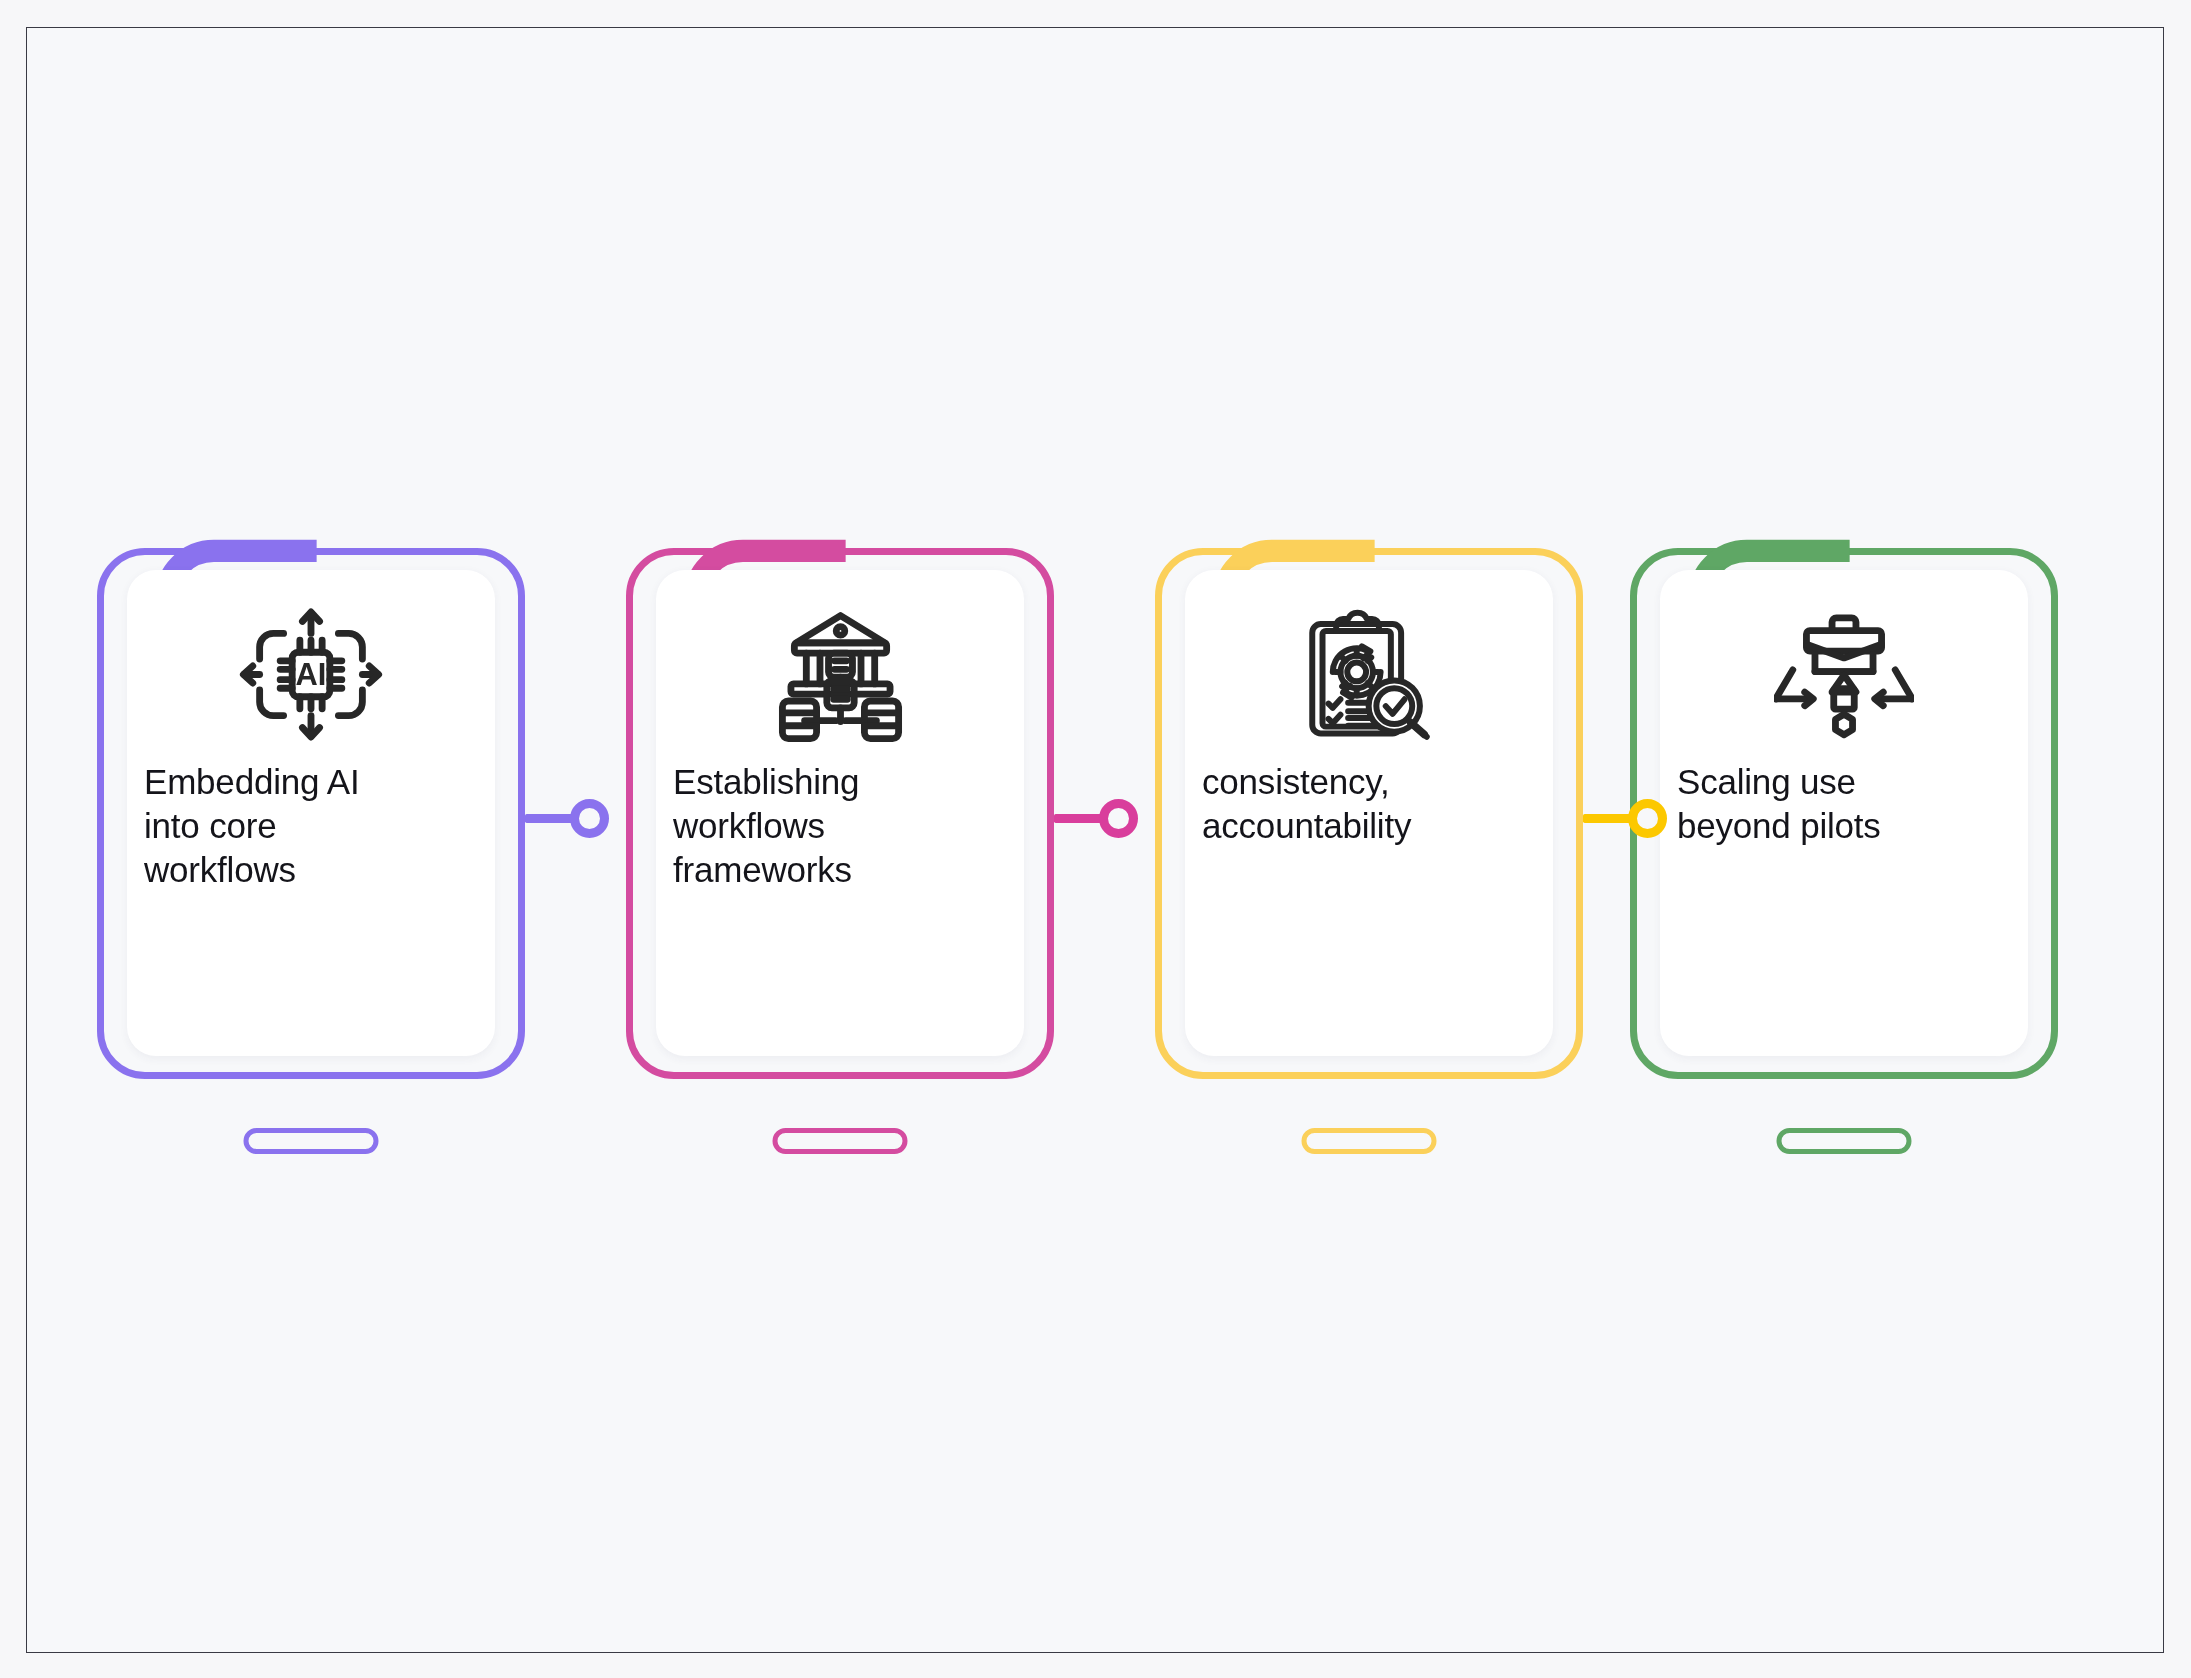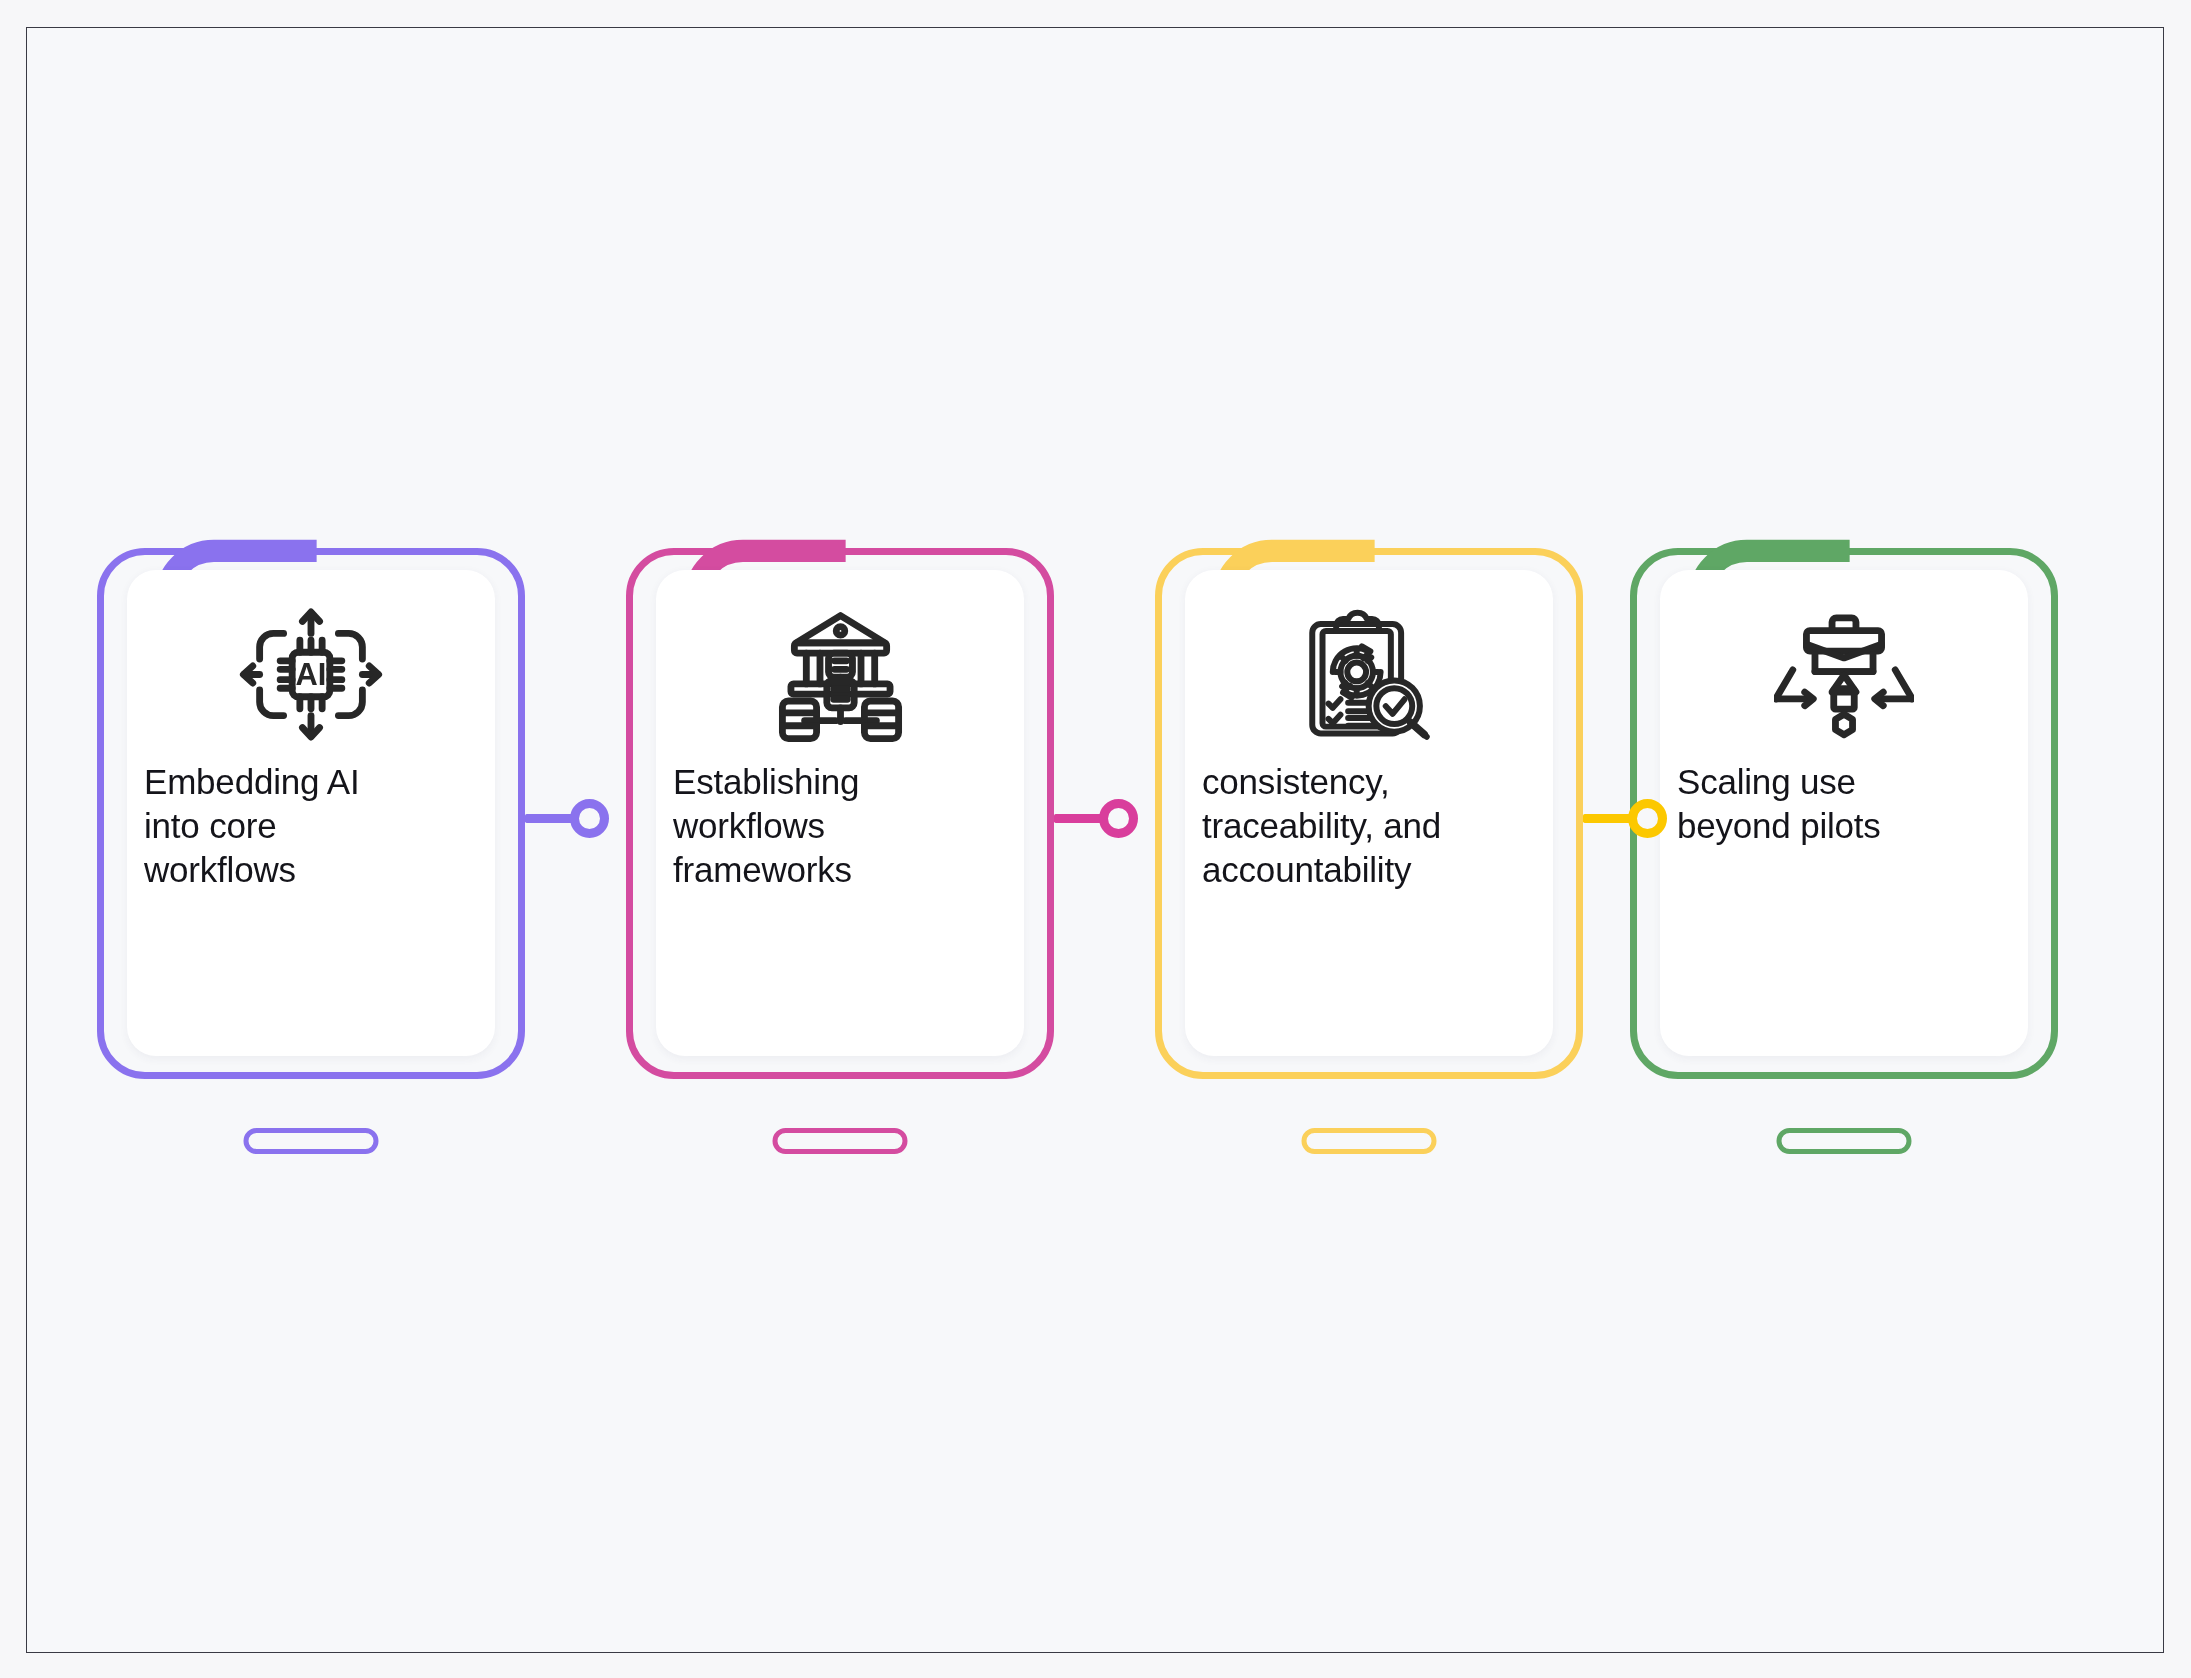--- a/index.html
+++ b/index.html
@@ -292,21 +292,20 @@
                 <circle cx="108" cy="116" r="30" fill="#ffffff"></circle>
                 <circle cx="108" cy="116" r="21"></circle>
                 <path d="M98 116 L106 125 L120 108"></path>
                 <path d="M130 138 L146 152"></path>
                 <path d="M127 135 L143 149" stroke-width="9"></path>
               </g>
             </svg>
           </div>
           <div class="card-label">
             <div>consistency,</div>
-            <div>traceability, and</div>
             <div>accountability</div>
           </div>
         </div>
       </div>
       <div class="card-pill"></div>
     </div>
 
     <div class="card-col" data-index="3" style="--accent:#5FA765">
       <div class="card-shell">
         <div class="card-outline"></div>

